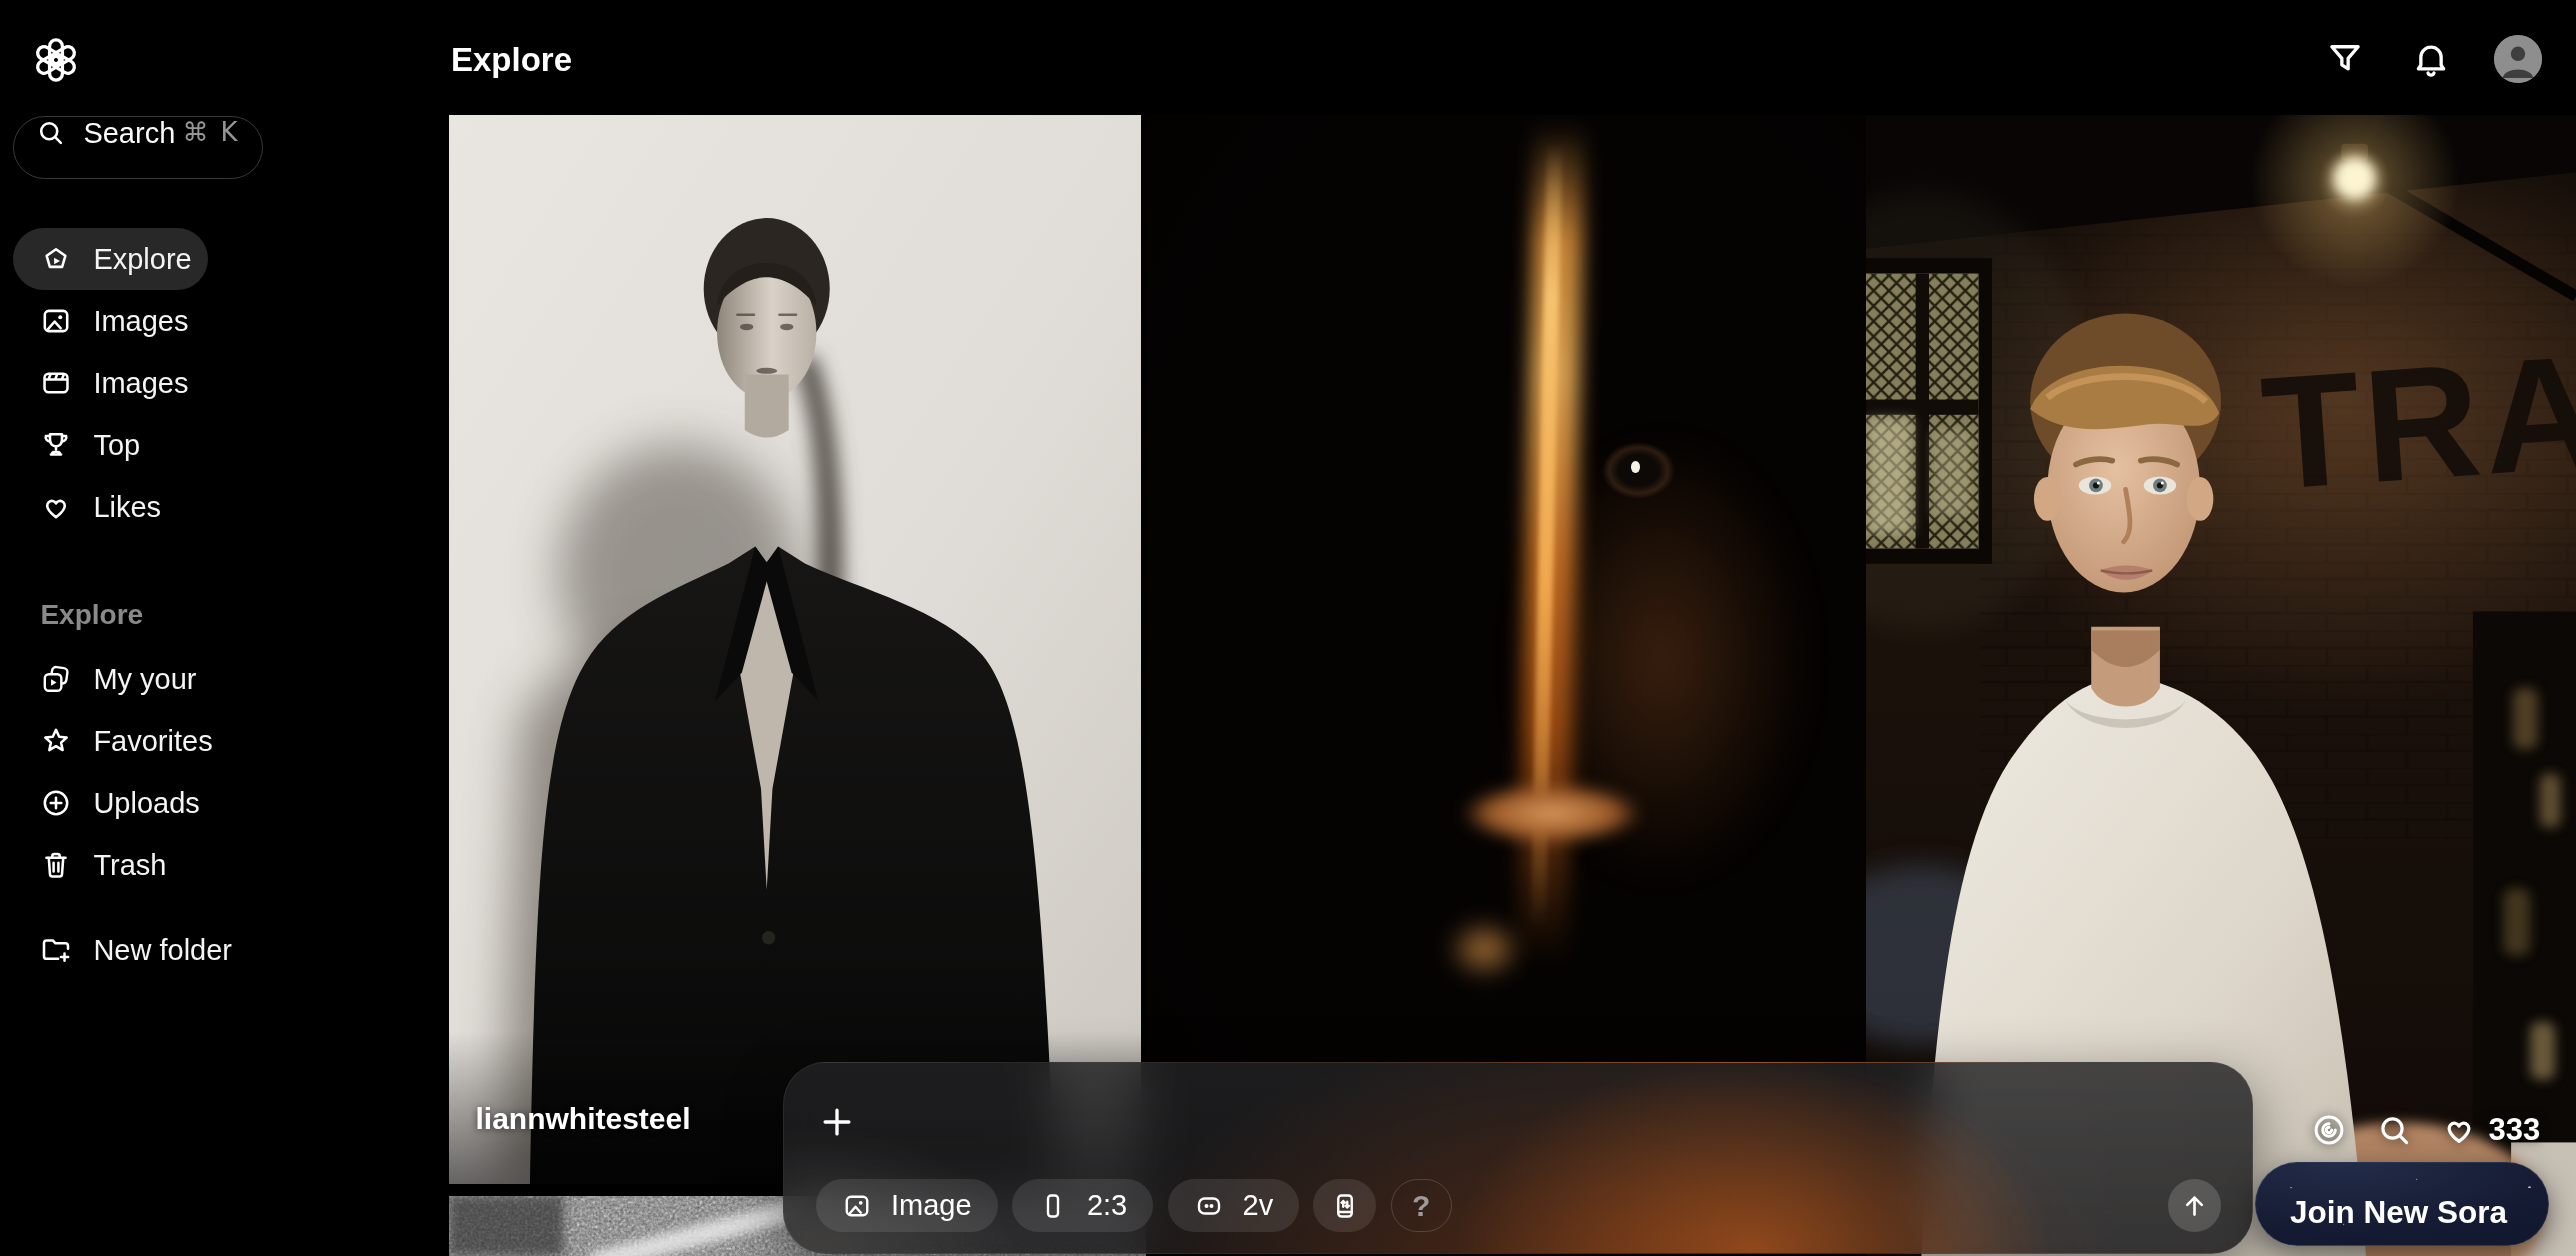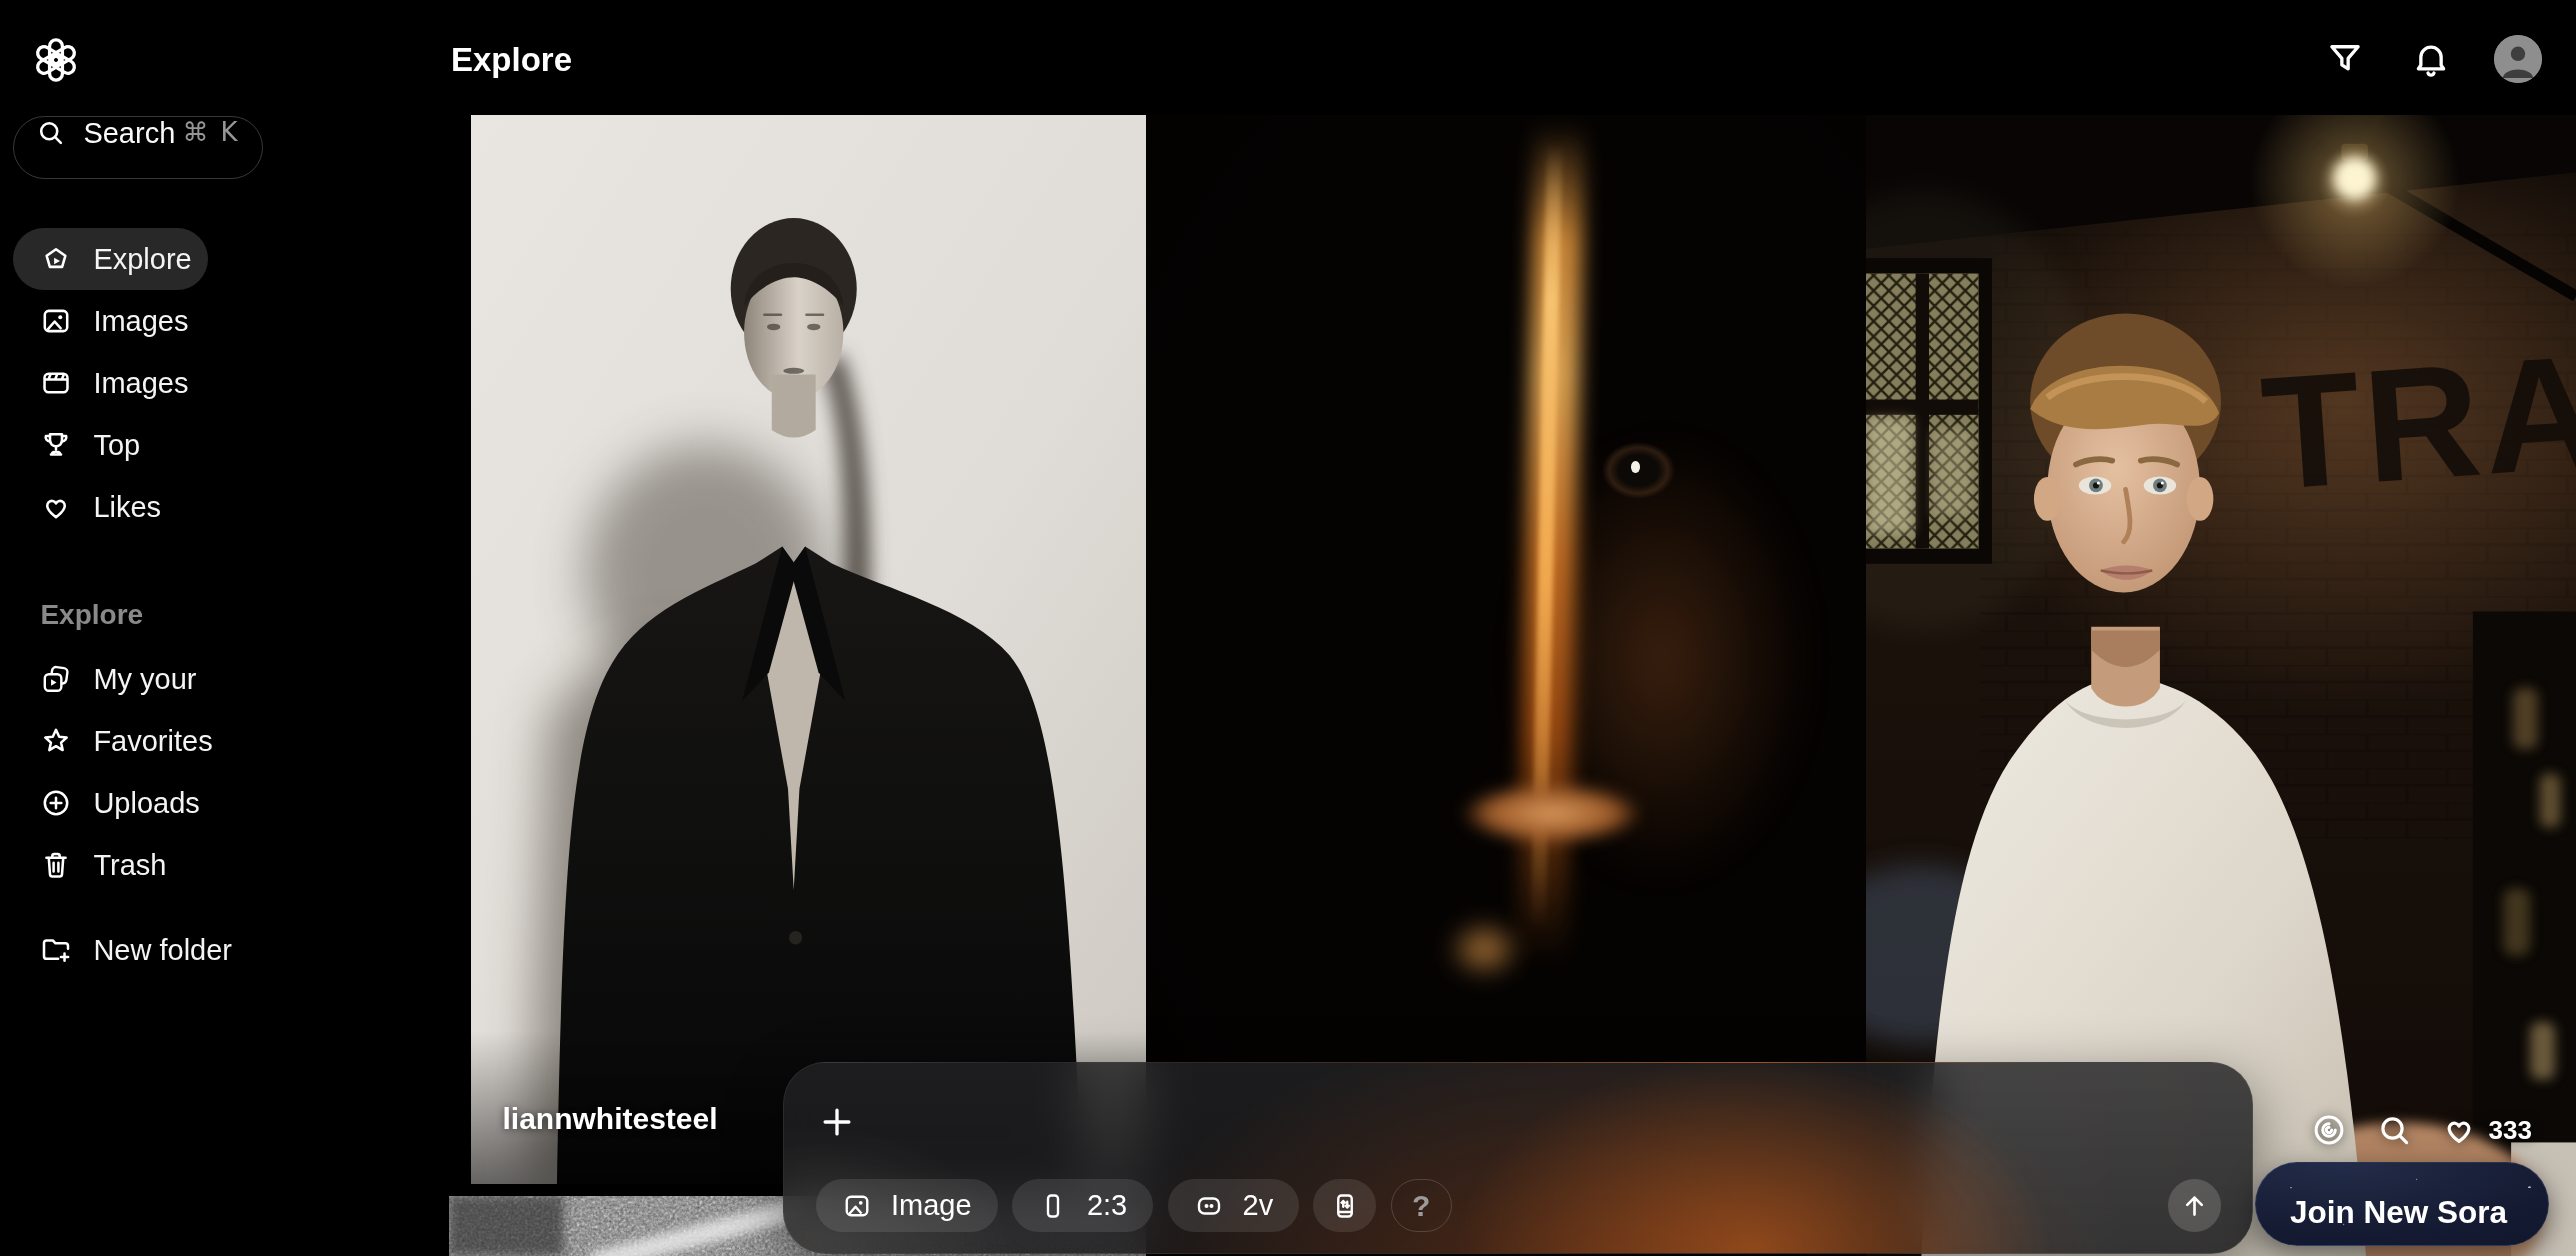--- a/index.html
+++ b/index.html
@@ -30,21 +30,21 @@
   
   .page-title { position:absolute; left:451px; top:41px; font-size:33px; font-weight:700; color:#fff; z-index:15; }
   .hicon { position:absolute; top:38px; width:42px; height:42px; color:#fff; cursor:pointer; z-index:25; }
   .hicon.filter { left:2324px; }
   .hicon.bell { left:2410px; }
   .avatar { position:absolute; left:2494px; top:35px; width:48px; height:48px; border-radius:50%;
             background:#8e8e8e; overflow:hidden; cursor:pointer; z-index:25; }
 
   
   .tile { position:absolute; overflow:hidden; cursor:pointer; }
-  .tile1 { left:471px; top:115px; width:697px; height:1069px; }
+  .tile1 { left:444px; top:115px; width:697px; height:1069px; }
   .tile2 { left:1146px; top:115px; width:720px; height:1142px; background:#050302; }
   .tile3 { left:1866px; top:115px; width:710px; height:1142px; background:#0e0906; }
   .tile4 { left:449px; top:1196px; width:697px; height:60px; background:#777; }
 
   .tile1 .fade { position:absolute; left:0; right:0; bottom:0; height:153px;
                  background:linear-gradient(180deg, rgba(0,0,0,0) 0%, rgba(0,0,0,0.55) 100%); }
   .author { position:absolute; left:31.5px; bottom:48px; font-size:30px; font-weight:600; color:#fff;
             text-shadow:0 1px 7.6px rgba(0,0,0,0.6); z-index:6; cursor:pointer; }
 
   
@@ -95,21 +95,21 @@
   .send-btn { position:absolute; right:31px; top:116px; width:53px; height:53px; border-radius:50%;
               border:none; cursor:pointer; background:rgba(255,255,255,0.16);
               display:flex; align-items:center; justify-content:center; color:#fff; }
   .send-btn svg { width:29px; height:29px; }
 
   
   .actions { position:absolute; left:2311px; top:1106px; height:48px; display:flex; align-items:center;
              gap:29px; z-index:28; color:#fff; filter:drop-shadow(0 1px 5.7px rgba(0,0,0,0.6)); }
   .actions .aicon { width:36px; height:36px; color:#fff; cursor:pointer; }
   .likes { display:flex; align-items:center; gap:11.5px; cursor:pointer; }
-  .likes .count { font-size:26px; font-weight:600; color:#fff; }
+  .likes .count { font-size:31px; font-weight:600; color:#fff; }
 
   
   .join-btn { position:absolute; left:2255px; top:1162px; width:294px; height:84px; border-radius:42px;
               border:1px solid rgba(120,140,210,0.22); cursor:pointer; z-index:35;
               background:
                 radial-gradient(1.9px 1.9px at 12% 30%, rgba(255,255,255,0.8), transparent 60%),
                 radial-gradient(1.9px 1.9px at 30% 75%, rgba(255,255,255,0.5), transparent 60%),
                 radial-gradient(1.9px 1.9px at 55% 20%, rgba(255,255,255,0.5), transparent 60%),
                 radial-gradient(1.9px 1.9px at 70% 60%, rgba(255,255,255,0.45), transparent 60%),
                 radial-gradient(1.9px 1.9px at 44% 50%, rgba(255,255,255,0.35), transparent 60%),

